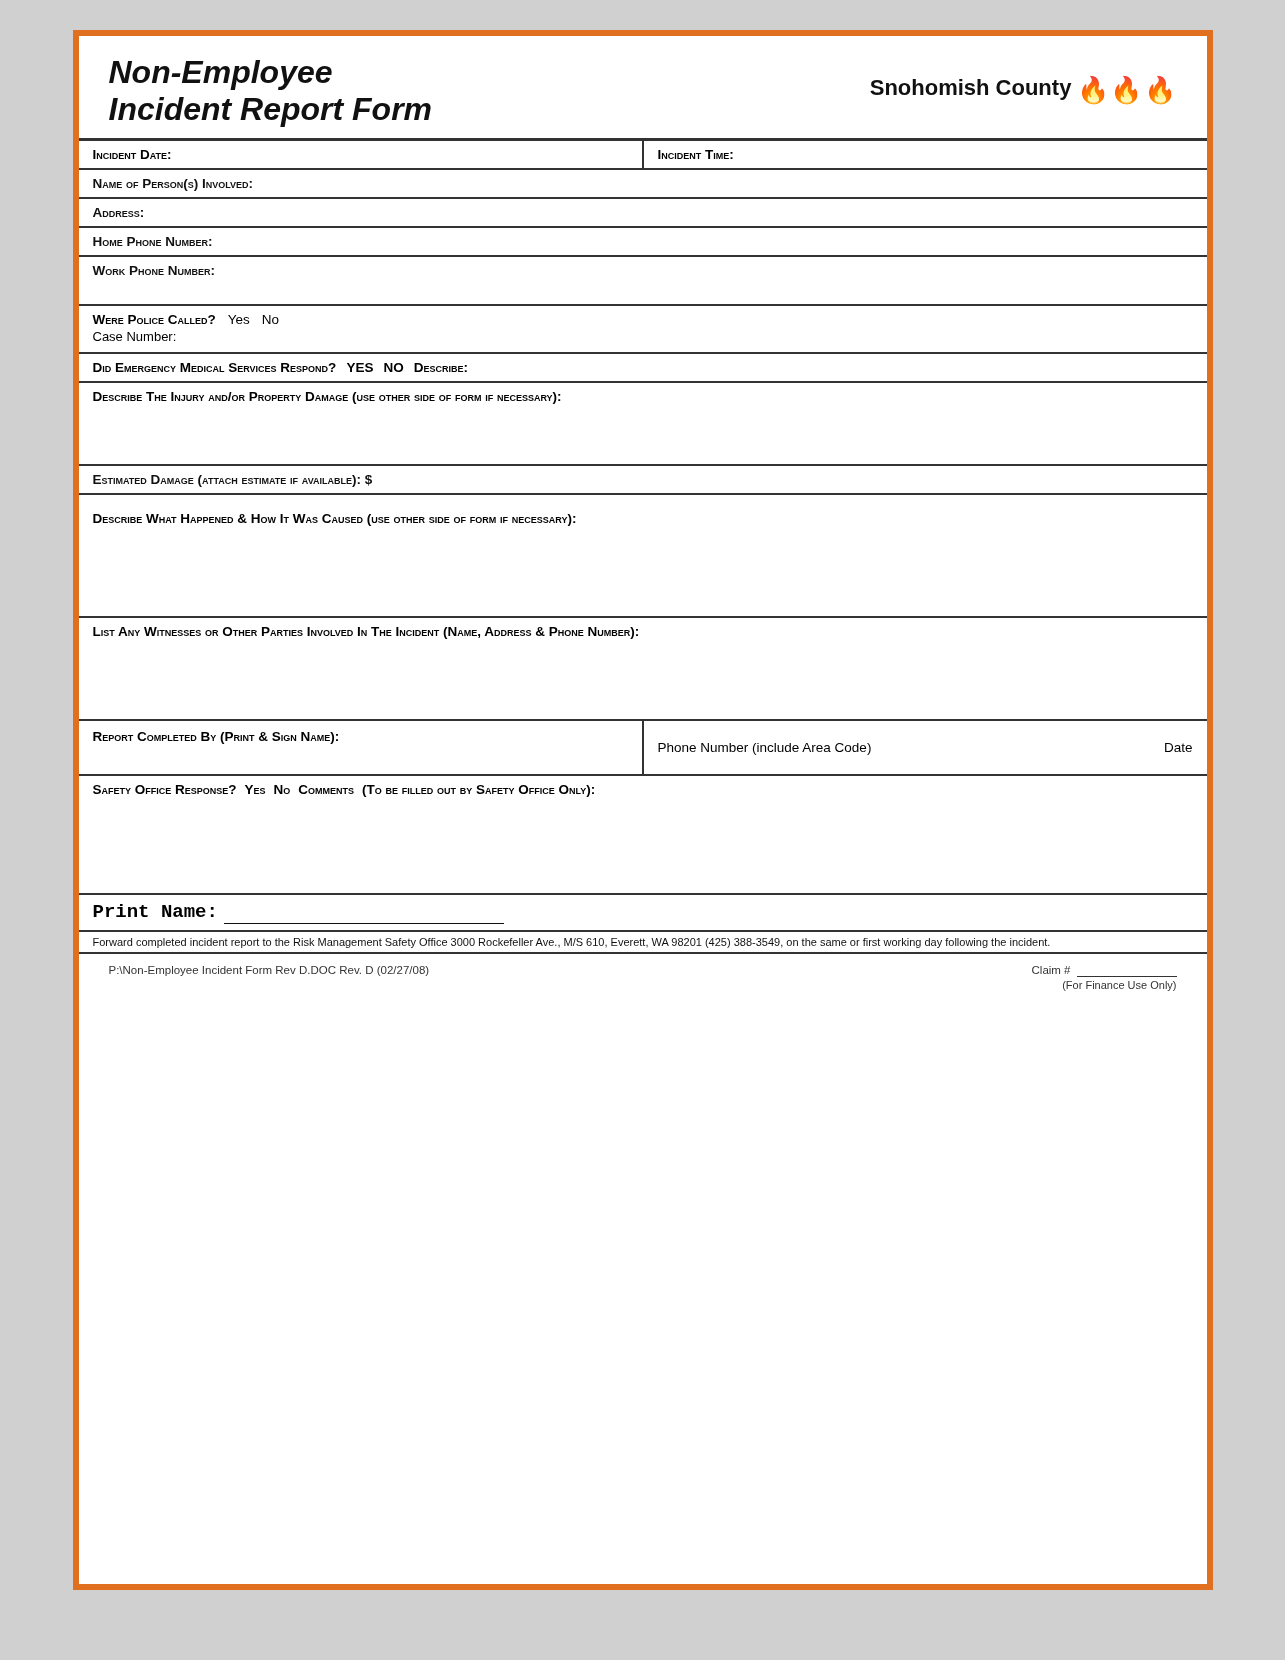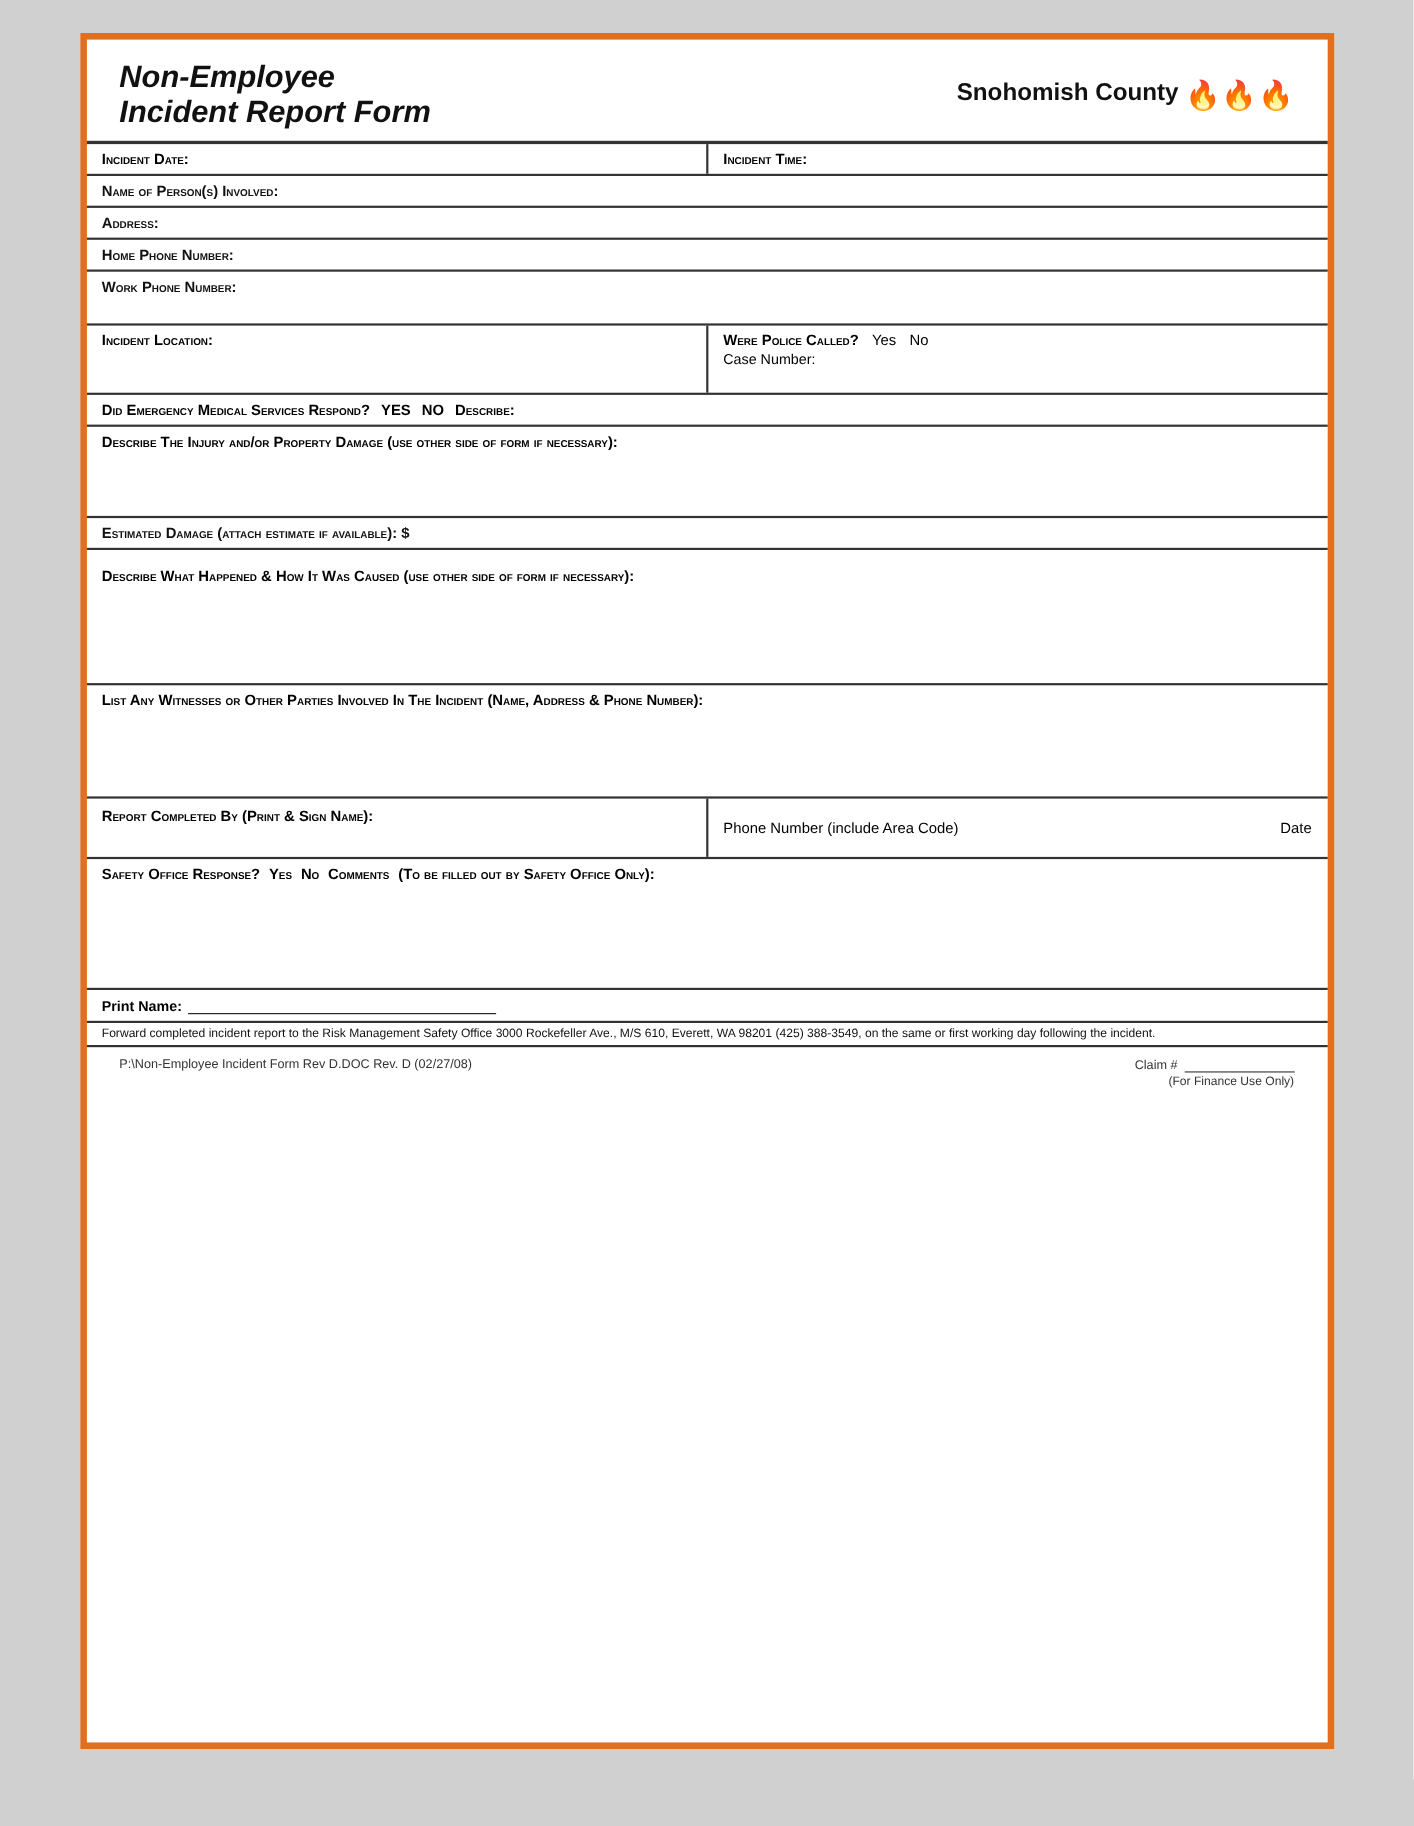--- a/index.html
+++ b/index.html
@@ -20,21 +20,21 @@
       position: relative;
     }
     .header {
       display: flex;
       justify-content: space-between;
       align-items: center;
       padding: 18px 30px 10px 30px;
       border-bottom: 3px solid #333;
     }
     .header-title {
-      font-size: 28px;
+      font-size: 32px;
       font-weight: 900;
       font-style: italic;
       line-height: 1.15;
       color: #111;
       font-family: Arial, sans-serif;
     }
     .header-logo {
       display: flex;
       align-items: flex-start;
       gap: 6px;
@@ -183,22 +183,22 @@
       gap: 8px;
       font-weight: bold;
       font-variant: small-caps;
     }
     .safety-comments-area {
       min-height: 80px;
     }
     .print-row {
       border-bottom: 2px solid #333;
       padding: 6px 14px;
-      font-size: 13px;
-      font-family: Liberation Sans, sans-serif;
+      font-size: 19px;
+      font-family: Liberation Mono, monospace;
       text-align: right;
     }
     .print-line {
       display: flex;
       align-items: center;
       gap: 6px;
       font-weight: bold;
     }
     .underline-field {
       border-bottom: 1.5px solid #111;
@@ -276,23 +276,20 @@
 
     <div class="row">
       <span class="label">Home Phone Number:</span>
     </div>
 
     <div class="row spacer-row" style="height:49px;">
       <span class="label">Work Phone Number:</span>
     </div>
 
     <div class="row-location">
-      <div class="location-left">
-        <span class="label">Incident Location:</span>
-      </div>
       <div class="location-right">
         <div class="police-header">
           <span class="label">Were Police Called?</span>
           <span class="label-normal">Yes</span>
           <span class="label-normal">No</span>
         </div>
         <div class="sub-row">
           <span>Case Number:</span>
         </div>
       </div>

